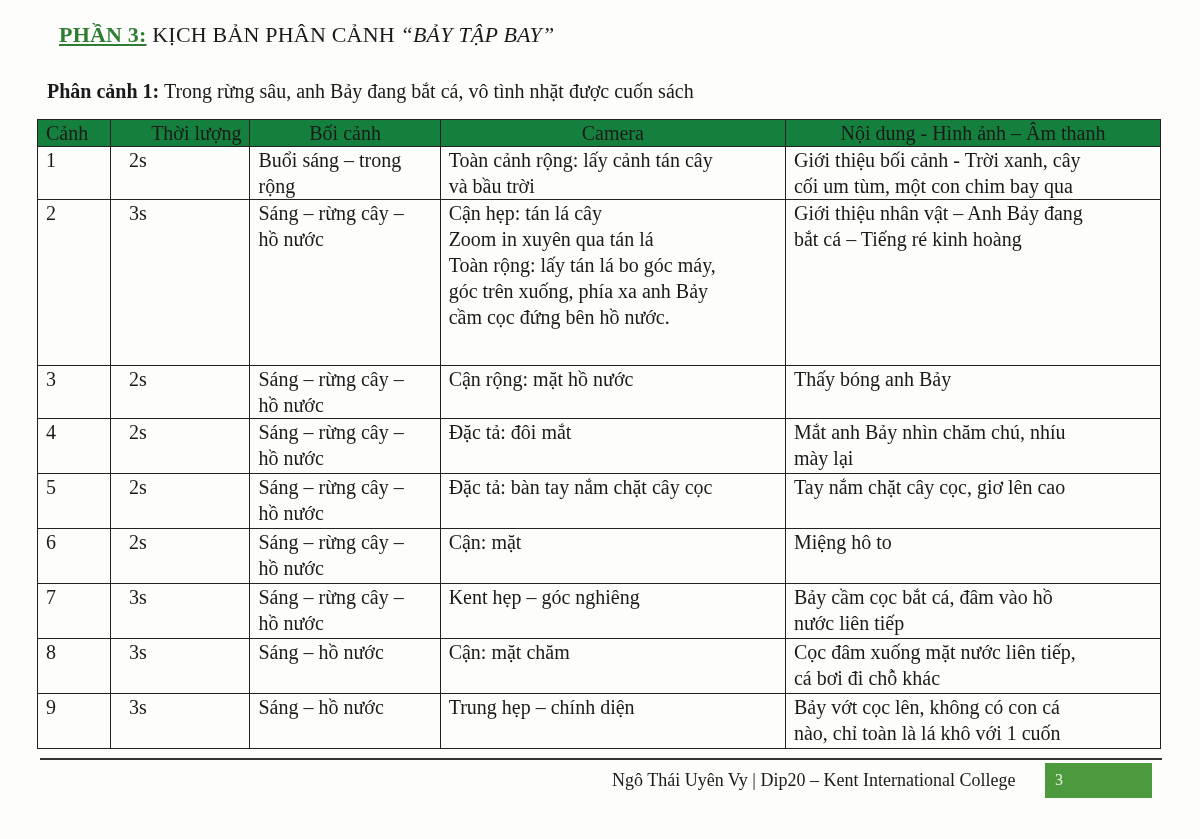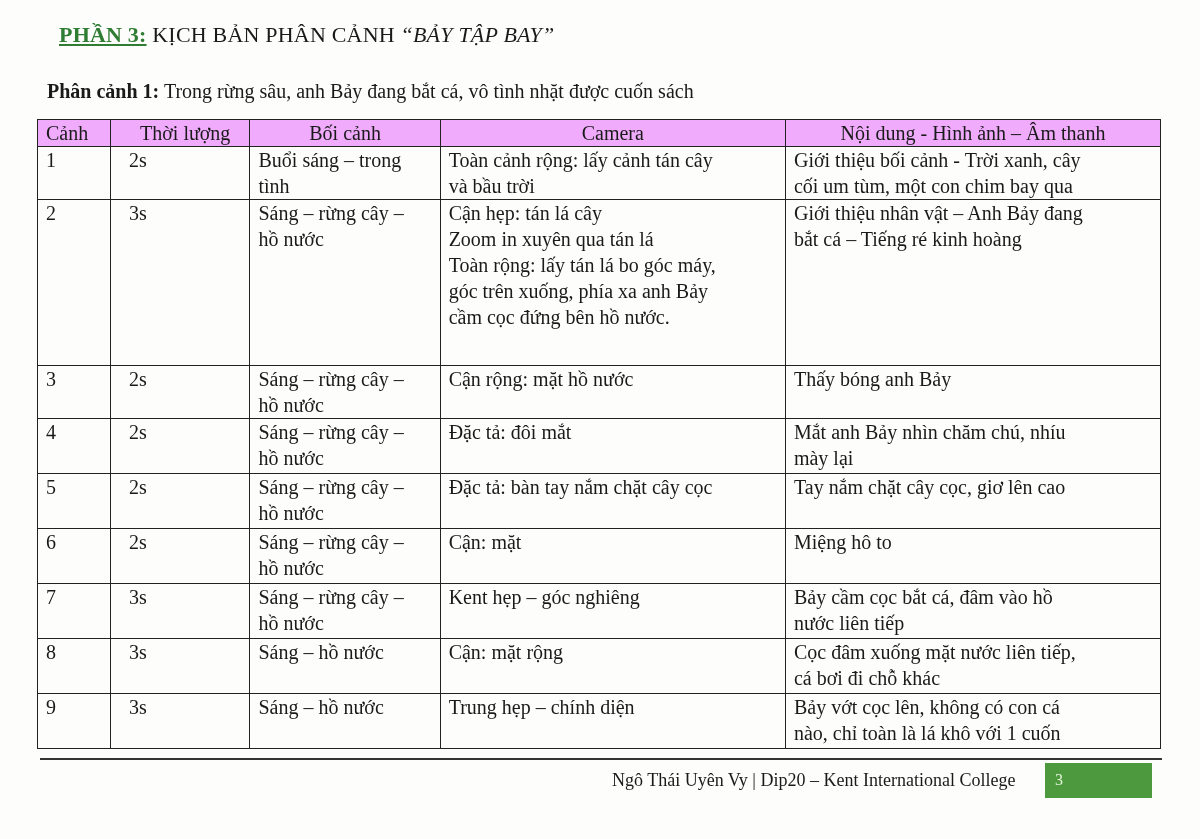--- a/index.html
+++ b/index.html
@@ -31,26 +31,26 @@
     line-height: 26px;
   }
   table.script th, table.script td {
     border: 1.5px solid #222;
     vertical-align: top;
     padding: 0 8px;
     text-align: left;
     font-weight: normal;
   }
   table.script th {
-    background: #f0abfc;
+    background: #15803d;
     text-align: center;
     height: 26px;
   }
   table.script th.c0 { text-align: left; }
-  table.script th.c1 { text-align: center; padding-left: 18px; margin-left: 40px; }
+  table.script th.c1 { text-align: right; padding-left: 18px; margin-left: 40px; }
   .col0 { width: 56px; }
   .col1 { width: 113px; padding-left: 18px !important; }
   .col2 { width: 174px; }
   .col3 { width: 330px; }
   .col4 { width: 360px; margin-left: 44px; }
   td .ln { display: block; white-space: pre-wrap; }
   .footer-rule {
     position: absolute; left: 40px; top: 758px; width: 1122px;
     border-top: 2px solid #333;
   }
@@ -86,21 +86,21 @@
       <th class="col3">Camera</th>
       <th class="col4">Nội dung - Hình ảnh – Âm thanh</th>
     </tr>
   </thead>
   <tbody id="rows">
       <tr style="height: 52px;">
         <td class="col0">1</td>
         <td class="col1">2s</td>
         <td class="col2">
           <span class="ln">Buổi sáng – trong</span>
-          <span class="ln">tình</span>
+          <span class="ln">rộng</span>
         </td>
         <td class="col3">
           <span class="ln">Toàn cảnh rộng: lấy cảnh tán cây</span>
           <span class="ln">và bầu trời</span>
         </td>
         <td class="col4">
           <span class="ln">Giới thiệu bối cảnh - Trời xanh, cây</span>
           <span class="ln">cối um tùm, một con chim bay qua</span>
         </td>
       </tr>
@@ -195,21 +195,21 @@
           <span class="ln">nước liên tiếp</span>
         </td>
       </tr>
       <tr style="height: 55px;">
         <td class="col0">8</td>
         <td class="col1">3s</td>
         <td class="col2">
           <span class="ln">Sáng – hồ nước</span>
         </td>
         <td class="col3">
-          <span class="ln">Cận: mặt rộng</span>
+          <span class="ln">Cận: mặt chăm</span>
         </td>
         <td class="col4">
           <span class="ln">Cọc đâm xuống mặt nước liên tiếp,</span>
           <span class="ln">cá bơi đi chỗ khác</span>
         </td>
       </tr>
       <tr style="height: 55px;">
         <td class="col0">9</td>
         <td class="col1">3s</td>
         <td class="col2">

